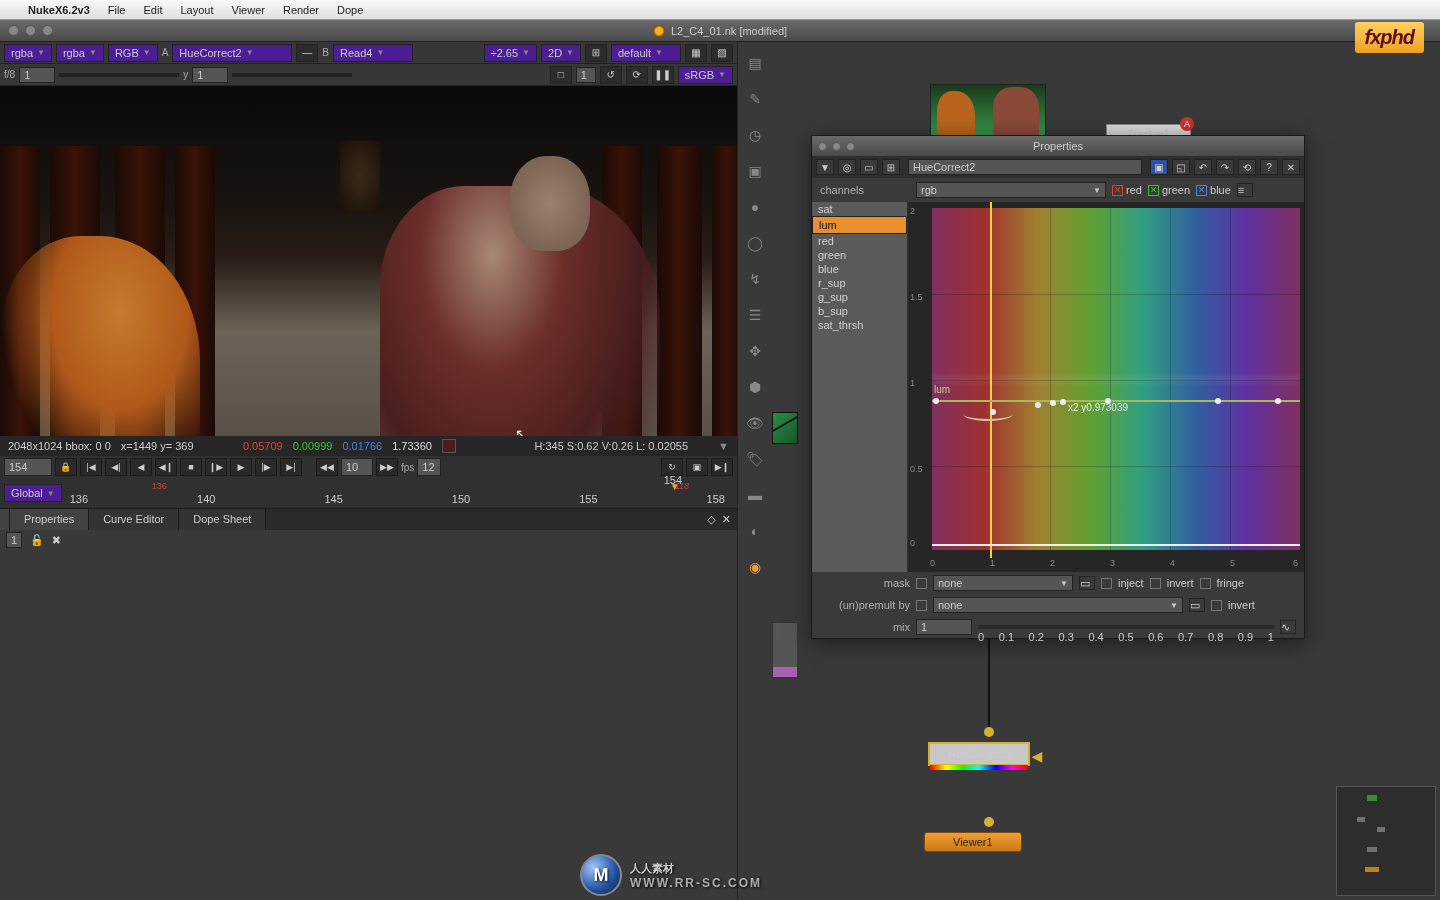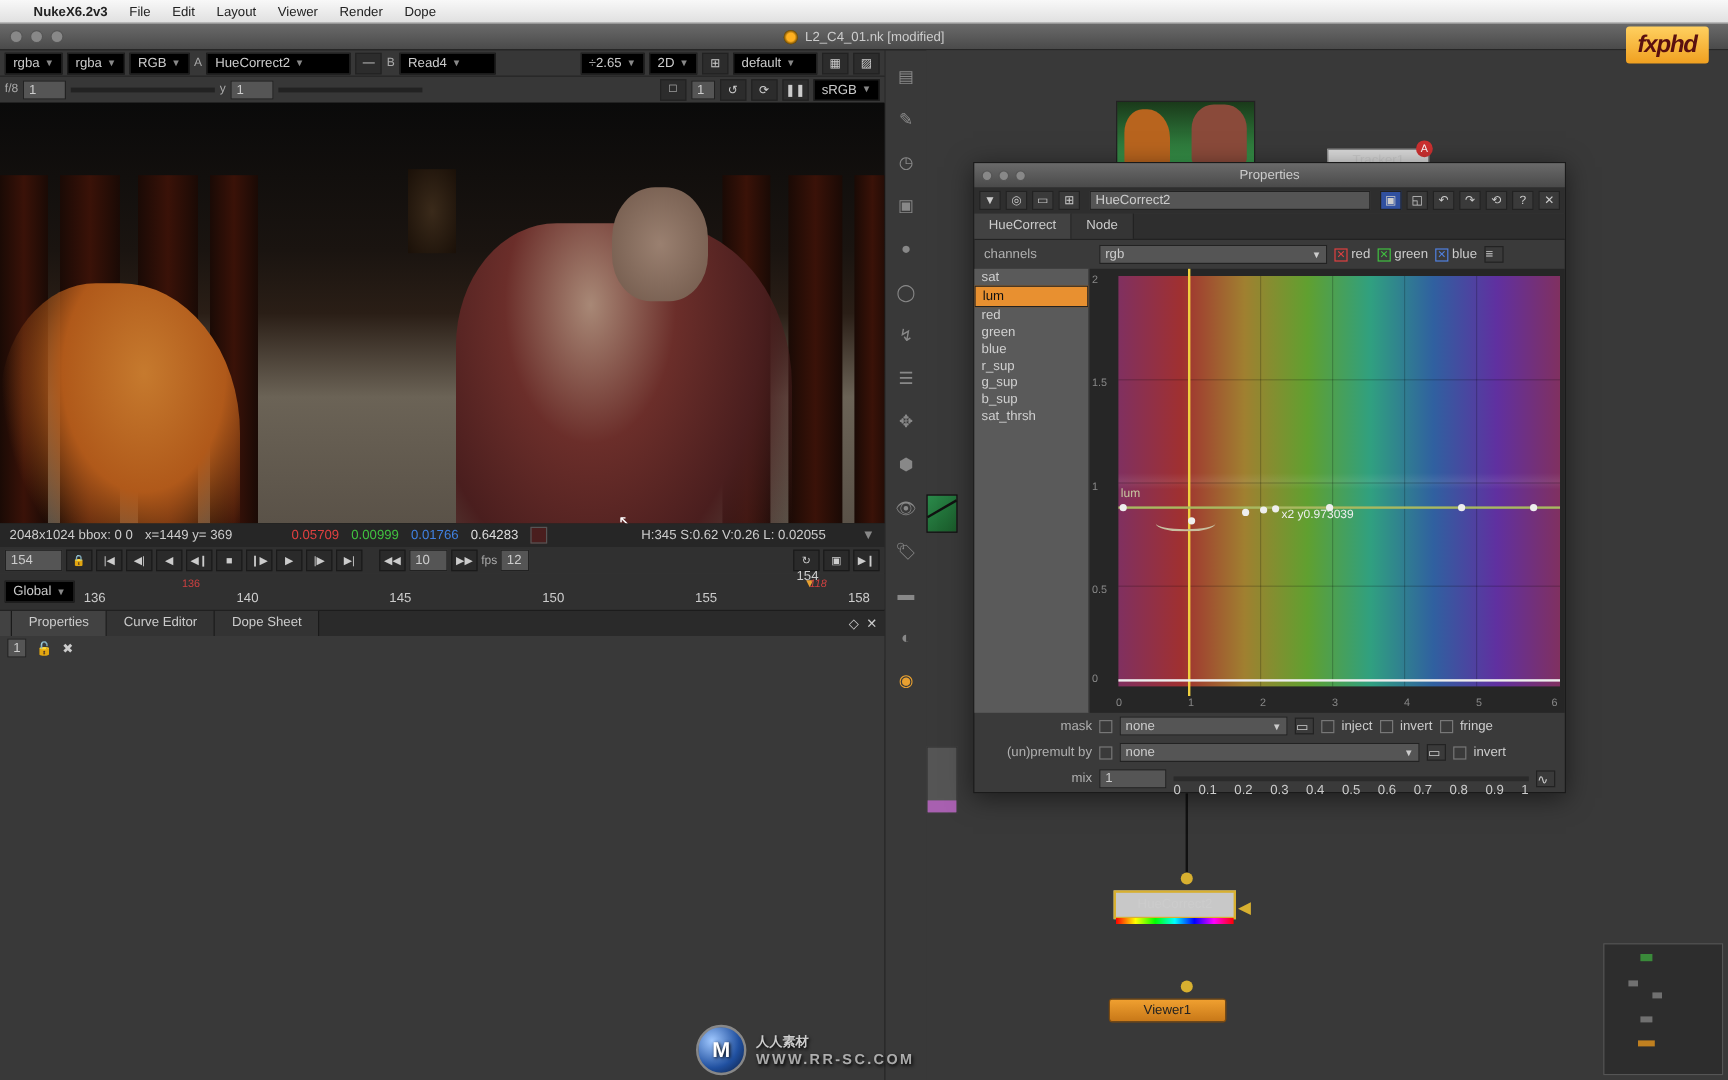--- a/index.html
+++ b/index.html
@@ -21,21 +21,21 @@
 
 .main { display: flex; height: calc(900px - 42px); }
 .left-pane { width: 738px; display: flex; flex-direction: column; border-right: 1px solid #222; }
 .tool-strip { width: 34px; background: #393939; display: flex; flex-direction: column; align-items: center; gap: 18px; padding-top: 12px; }
 .tool-strip .ticon { width: 18px; height: 18px; display: flex; align-items: center; justify-content: center; font-size: 14px; color: #888; }
 .tool-strip .ticon.eye { color: #e8a030; }
 .right-pane { flex: 1; position: relative; background: #393939; }
 
 
 .viewer-bar { height: 22px; background: #373737; display: flex; align-items: center; gap: 4px; padding: 0 4px; border-bottom: 1px solid #222; }
-.sel { background: #000000; border: 1px solid #222; height: 18px; padding: 0 6px; display: flex; align-items: center; gap: 4px; }
+.sel { background: #4c1d95; border: 1px solid #222; height: 18px; padding: 0 6px; display: flex; align-items: center; gap: 4px; }
 .sel .arrow { font-size: 8px; color: #888; }
 .num-field { background: #555; border: 1px solid #222; height: 16px; padding: 0 4px; min-width: 36px; display: inline-flex; align-items: center; }
 .vbtn { background: #2c2c2c; border: 1px solid #222; width: 22px; height: 18px; display: flex; align-items: center; justify-content: center; font-size: 10px; }
 .small-txt { color: #aaa; font-size: 10px; }
 
 
 .viewer-image { flex: 1; background: #000; position: relative; overflow: hidden; }
 .scene { position: absolute; inset: 0; background: linear-gradient(#0a0a0a 0%, #1a1410 35%, #2a1e16 50%, #6b6356 70%, #5a5248 100%); }
 .pillar { position: absolute; top: 60px; bottom: 0; width: 50px; background: linear-gradient(90deg,#1a0a05,#3a1208,#1a0a05); }
 .p1 { left: 0; width: 40px; }
@@ -270,21 +270,21 @@
       </div>
     </div>
 
     <div class="info-bar">
       <span>2048x1024 bbox: 0 0</span>
       <span>x=1449 y= 369</span>
       <span style="flex:0.3"></span>
       <span class="r">0.05709</span>
       <span class="g">0.00999</span>
       <span class="b">0.01766</span>
-      <span class="a">0.64283</span>
+      <span class="a">1.73360</span>
       <span class="swatch"></span>
       <span class="hsv">H:345 S:0.62 V:0.26  L: 0.02055</span>
       <span style="color:#888">▼</span>
     </div>
 
     <div class="transport">
       <span class="frame-field">154</span>
       <div class="tb">🔒</div>
       <div class="tb">|◀</div>
       <div class="tb">◀|</div>
@@ -415,24 +415,20 @@
     <div class="name-field">HueCorrect2</div>
     <div class="hbtn blue">▣</div>
     <div class="hbtn">◱</div>
     <div class="hbtn">↶</div>
     <div class="hbtn">↷</div>
     <div class="hbtn">⟲</div>
     <div class="hbtn">?</div>
     <div class="hbtn">✕</div>
   </div>
 
-  <div class="sub-tabs">
-    <div class="stab active">HueCorrect</div>
-    <div class="stab">Node</div>
-  </div>
 
   <div class="ch-row">
     <span class="lbl">channels</span>
     <div class="chsel">
         <span>rgb</span>
         <span class="arrow" style="font-size:8px">▼</span>
       </div>
     <div class="ch-chk red">
         <span class="box">✕</span>
         <span>red</span>

